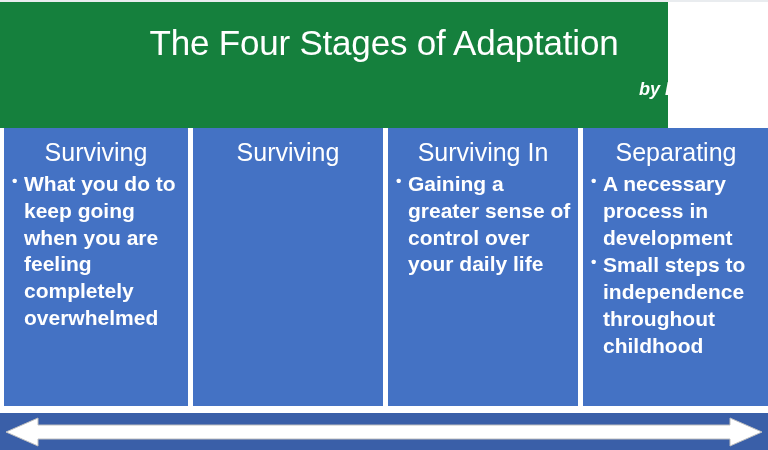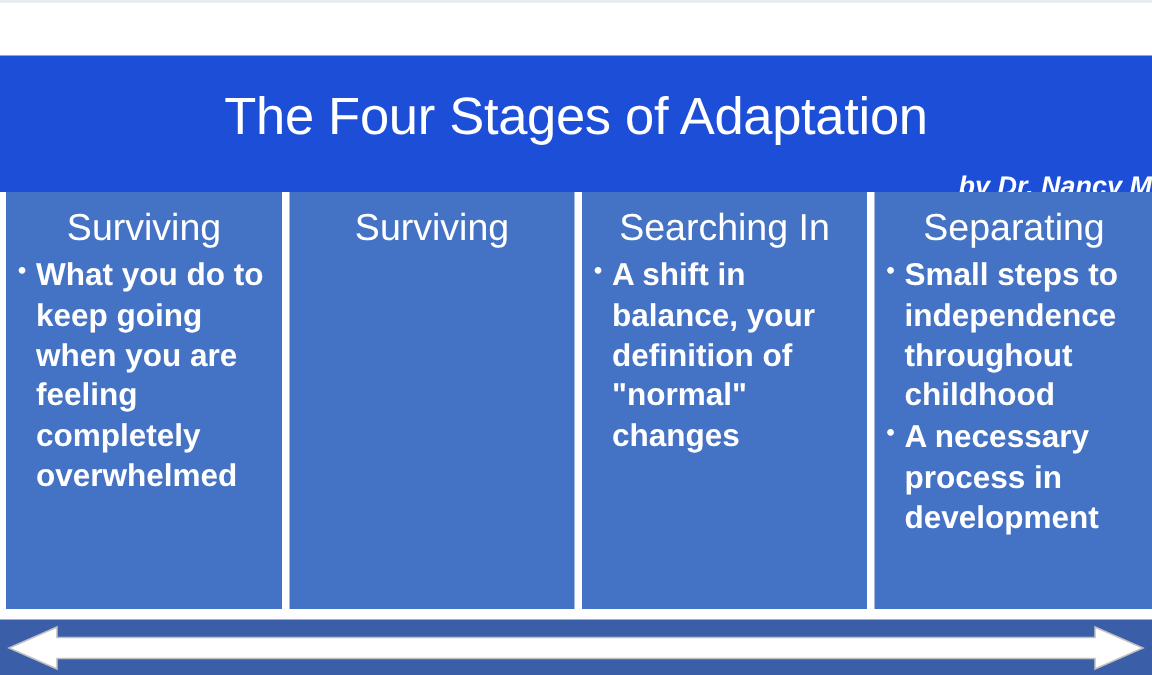--- a/index.html
+++ b/index.html
@@ -17,25 +17,24 @@
     overflow: hidden;
     background: #ffffff;
     box-sizing: border-box;
   }
 
   
   .header-band {
     position: absolute;
     left: 0;
     top: 2px;
-    width: 768px;
+    width: 668px;
     height: 126px;
-    background: #1d4ed8;
-    box-sizing: border-box;
-    margin-top: 35px;
+    background: #15803d;
+    box-sizing: border-box;
   }
   .top-hairline {
     position: absolute;
     left: 0;
     top: 0;
     width: 768px;
     height: 2px;
     background: #e9ecef;
   }
   .title {
@@ -176,33 +175,33 @@
 
     <div class="col-gap"></div>
 
     <div class="col col-2">
       <div class="col-head">Surviving</div>
     </div>
 
     <div class="col-gap"></div>
 
     <div class="col col-3">
-      <div class="col-head">Searching In</div>
+      <div class="col-head">Surviving In</div>
       <ul class="col-list">
-        <li>A shift in balance, your definition of "normal" changes</li>
+        <li>Gaining a greater sense of control over your daily life</li>
       </ul>
     </div>
 
     <div class="col-gap"></div>
 
     <div class="col col-4">
       <div class="col-head">Separating</div>
       <ul class="col-list">
+        <li>A necessary process in development</li>
         <li>Small steps to independence throughout childhood</li>
-        <li>A necessary process in development</li>
       </ul>
     </div>
 
   </div>
 
   <div class="arrow-band">
     <svg width="768" height="30" viewBox="0 0 768 30">
       <polygon points="6,15 38,1 38,8 730,8 730,1 762,15 730,29 730,22 38,22 38,29" fill="#ffffff" stroke="#bfbfbf" stroke-width="1"></polygon>
     </svg>
   </div>

